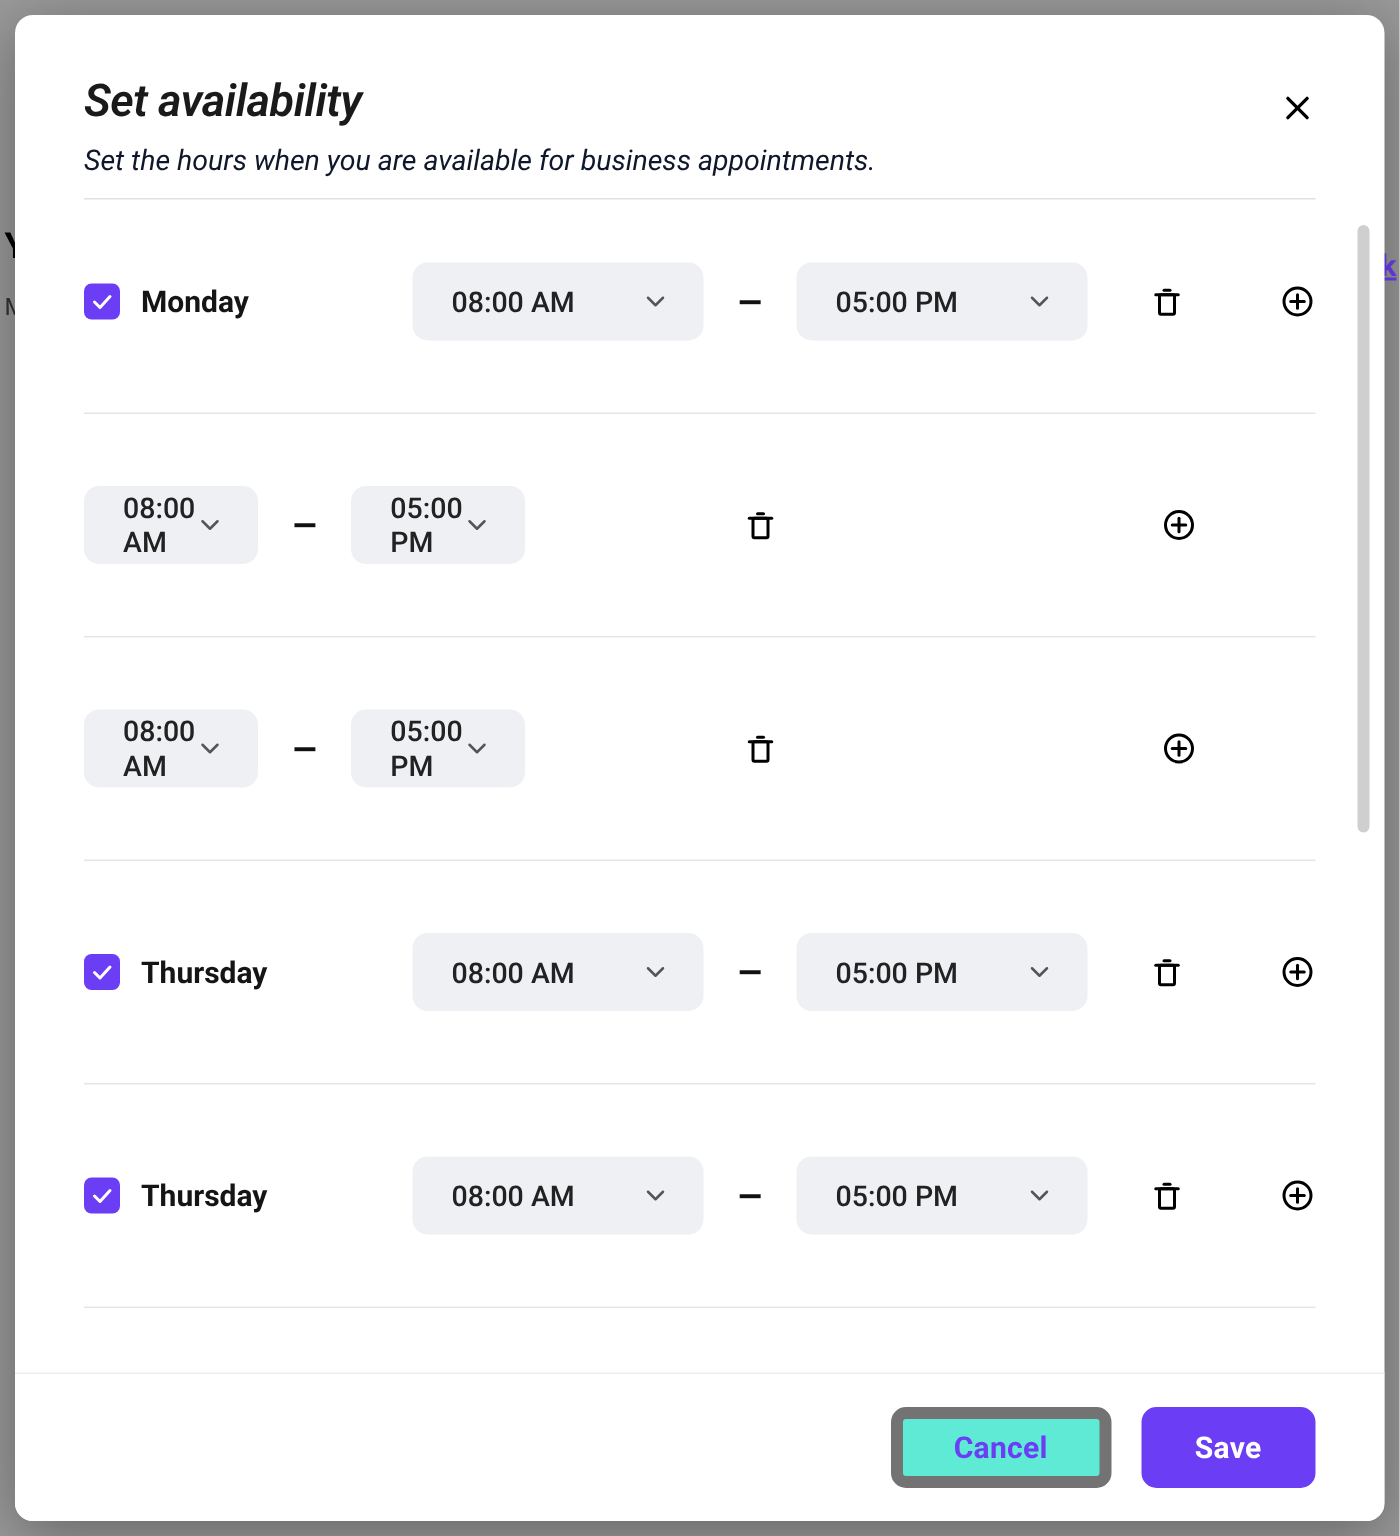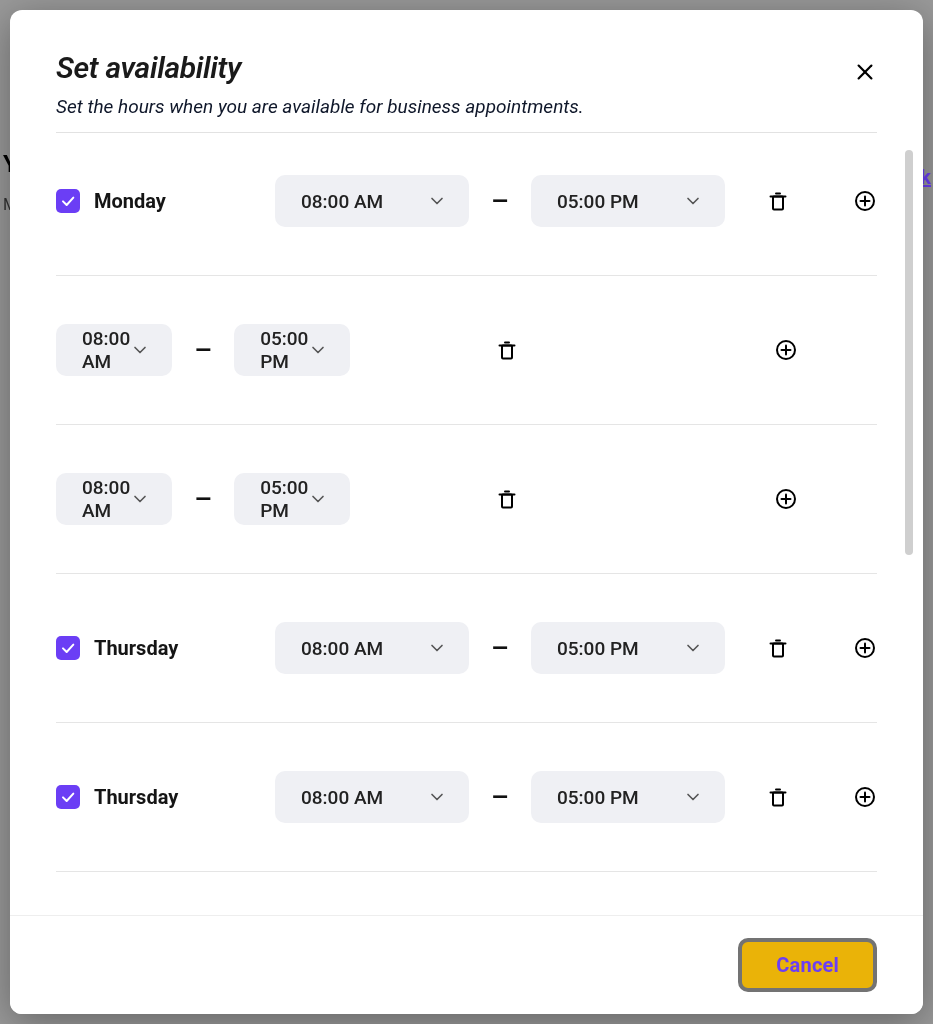--- a/index.html
+++ b/index.html
@@ -151,23 +151,23 @@
       height: 54px;
       padding: 0 34px;
       border-radius: 10px;
       font-size: 20px;
       font-weight: 700;
       display: flex; align-items: center; justify-content: center;
       cursor: pointer;
       letter-spacing: 0.2px;
     }
     .btn-secondary {
-      background: #eab308;
+      background: #5eead4;
       color: #6b3ef5;
-      border: 4px solid #737373;
+      border: 8px solid #737373;
     }
     .btn-primary {
       background: #6b3ef5;
       color: #fff;
       border: 2px solid #6b3ef5;
     }
   </style>
 </head>
 <body>
 
@@ -382,20 +382,21 @@
       </div>
     </div>
   </div>
         </div>
     </div>
     <div class="scrollbar-track"></div>
   </div>
 
   <div class="footer">
     <div class="btn btn-secondary">Cancel</div>
+    <div class="btn btn-primary">Save</div>
   </div>
 </div>
 
 <svg width="0" height="0" style="position:absolute">
   <defs>
     <g id="svg-check">
         <polyline points="4.5 12.5 10 18 20 7" fill="none" stroke="currentColor" stroke-width="3" stroke-linecap="round" stroke-linejoin="round"></polyline>
       </g>
     <g id="svg-chevron">
         <polyline points="6 9 12 15 18 9" fill="none" stroke="currentColor" stroke-width="2" stroke-linecap="round" stroke-linejoin="round"></polyline>

